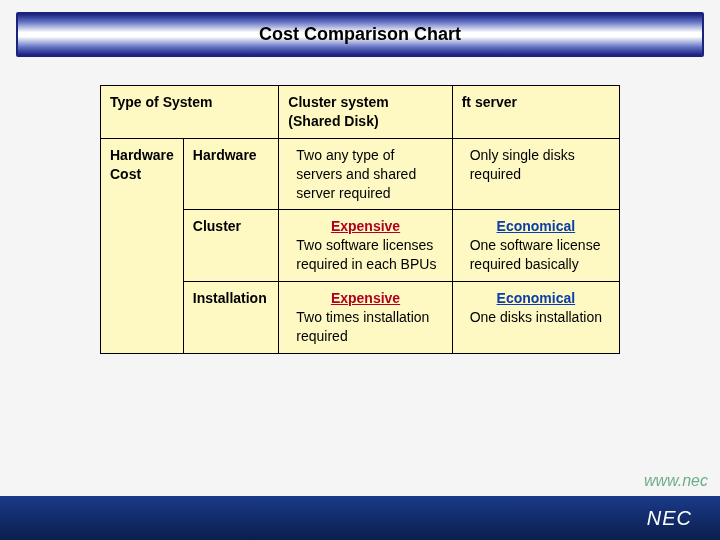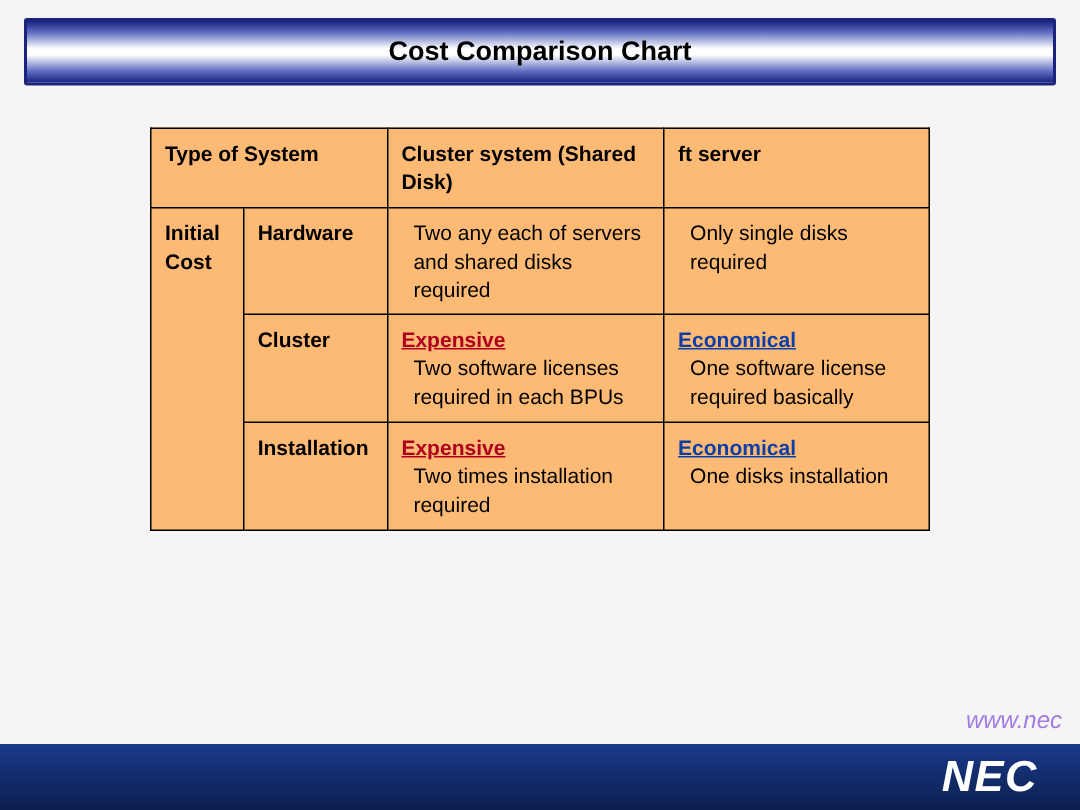--- a/index.html
+++ b/index.html
@@ -24,65 +24,66 @@
     font-size: 18px;
     color: #000;
   }
   .table-wrap {
     margin: 28px auto 0 auto;
     width: 520px;
   }
   table {
     border-collapse: collapse;
     width: 100%;
-    background: #fdba74;
+    background: #fef9c3;
   }
   td {
     border: 1.5px solid #000;
     padding: 7px 9px;
     vertical-align: top;
     font-size: 14px;
     line-height: 1.35;
   }
   .hdr { font-weight: bold; }
   .col-left { width: 62px; }
   .col-sub { width: 96px; }
   .col-a { width: 188px; }
   .col-b { width: 180px; }
   .emph {
     font-weight: bold;
     text-decoration: underline;
     display: block;
+    text-align: center;
   }
   .emph-red { color: #b00020; }
   .emph-blue { color: #0b3ea8; }
   .detail { padding-left: 8px; display: block; }
   .footer {
     position: absolute;
     bottom: 0; left: 0; right: 0;
     height: 44px;
     background: linear-gradient(to bottom, #1a3a8a 0%, #0b1e4d 100%);
     display: flex;
     justify-content: flex-end;
     align-items: center;
     padding-right: 28px;
   }
   .logo {
     color: #fff;
-    font-weight: bold;
-    font-size: 29px;
+    font-weight: normal;
+    font-size: 20px;
     font-style: italic;
     letter-spacing: 1px;
     font-family: Arial, sans-serif;
   }
   .bg-text {
     position: absolute;
     right: 12px;
     bottom: 50px;
-    color: #6d28d9;
+    color: #15803d;
     font-style: italic;
     font-size: 16px;
     opacity: 0.6;
   }
 </style>
 </head>
 <body>
 
 <div class="title-bar">
   <span>Cost Comparison Chart</span>
@@ -91,24 +92,24 @@
 <div class="table-wrap">
   <table>
     <tbody>
         <tr>
       <td class="hdr col-left" colspan="2">Type of System</td>
       <td class="hdr col-a">Cluster system (Shared Disk)</td>
       <td class="hdr col-b">ft server</td>
     </tr>
 
     <tr>
-      <td class="hdr col-left" rowspan="3">Initial Cost</td>
+      <td class="hdr col-left" rowspan="3">Hardware Cost</td>
       <td class="hdr col-sub">Hardware</td>
       <td class="col-a">
-        <span class="detail">Two any each of servers and shared disks required</span>
+        <span class="detail">Two any type of servers and shared server required</span>
       </td>
       <td class="col-b">
         <span class="detail">Only single disks required</span>
       </td>
     </tr>
 
     <tr>
       <td class="hdr col-sub">Cluster</td>
       <td class="col-a">
         <span class="emph emph-red">Expensive</span>

